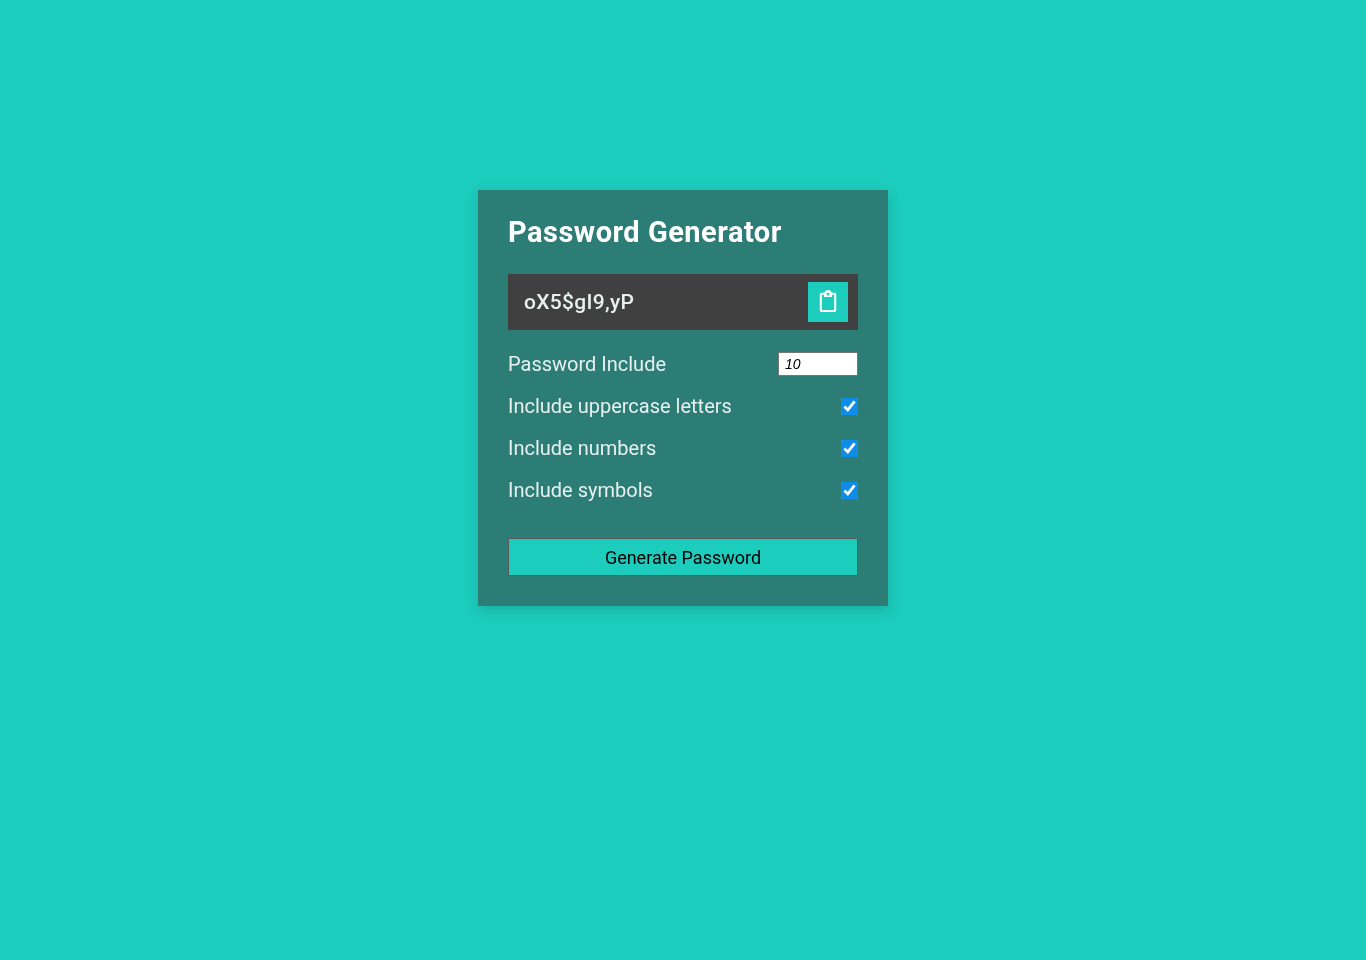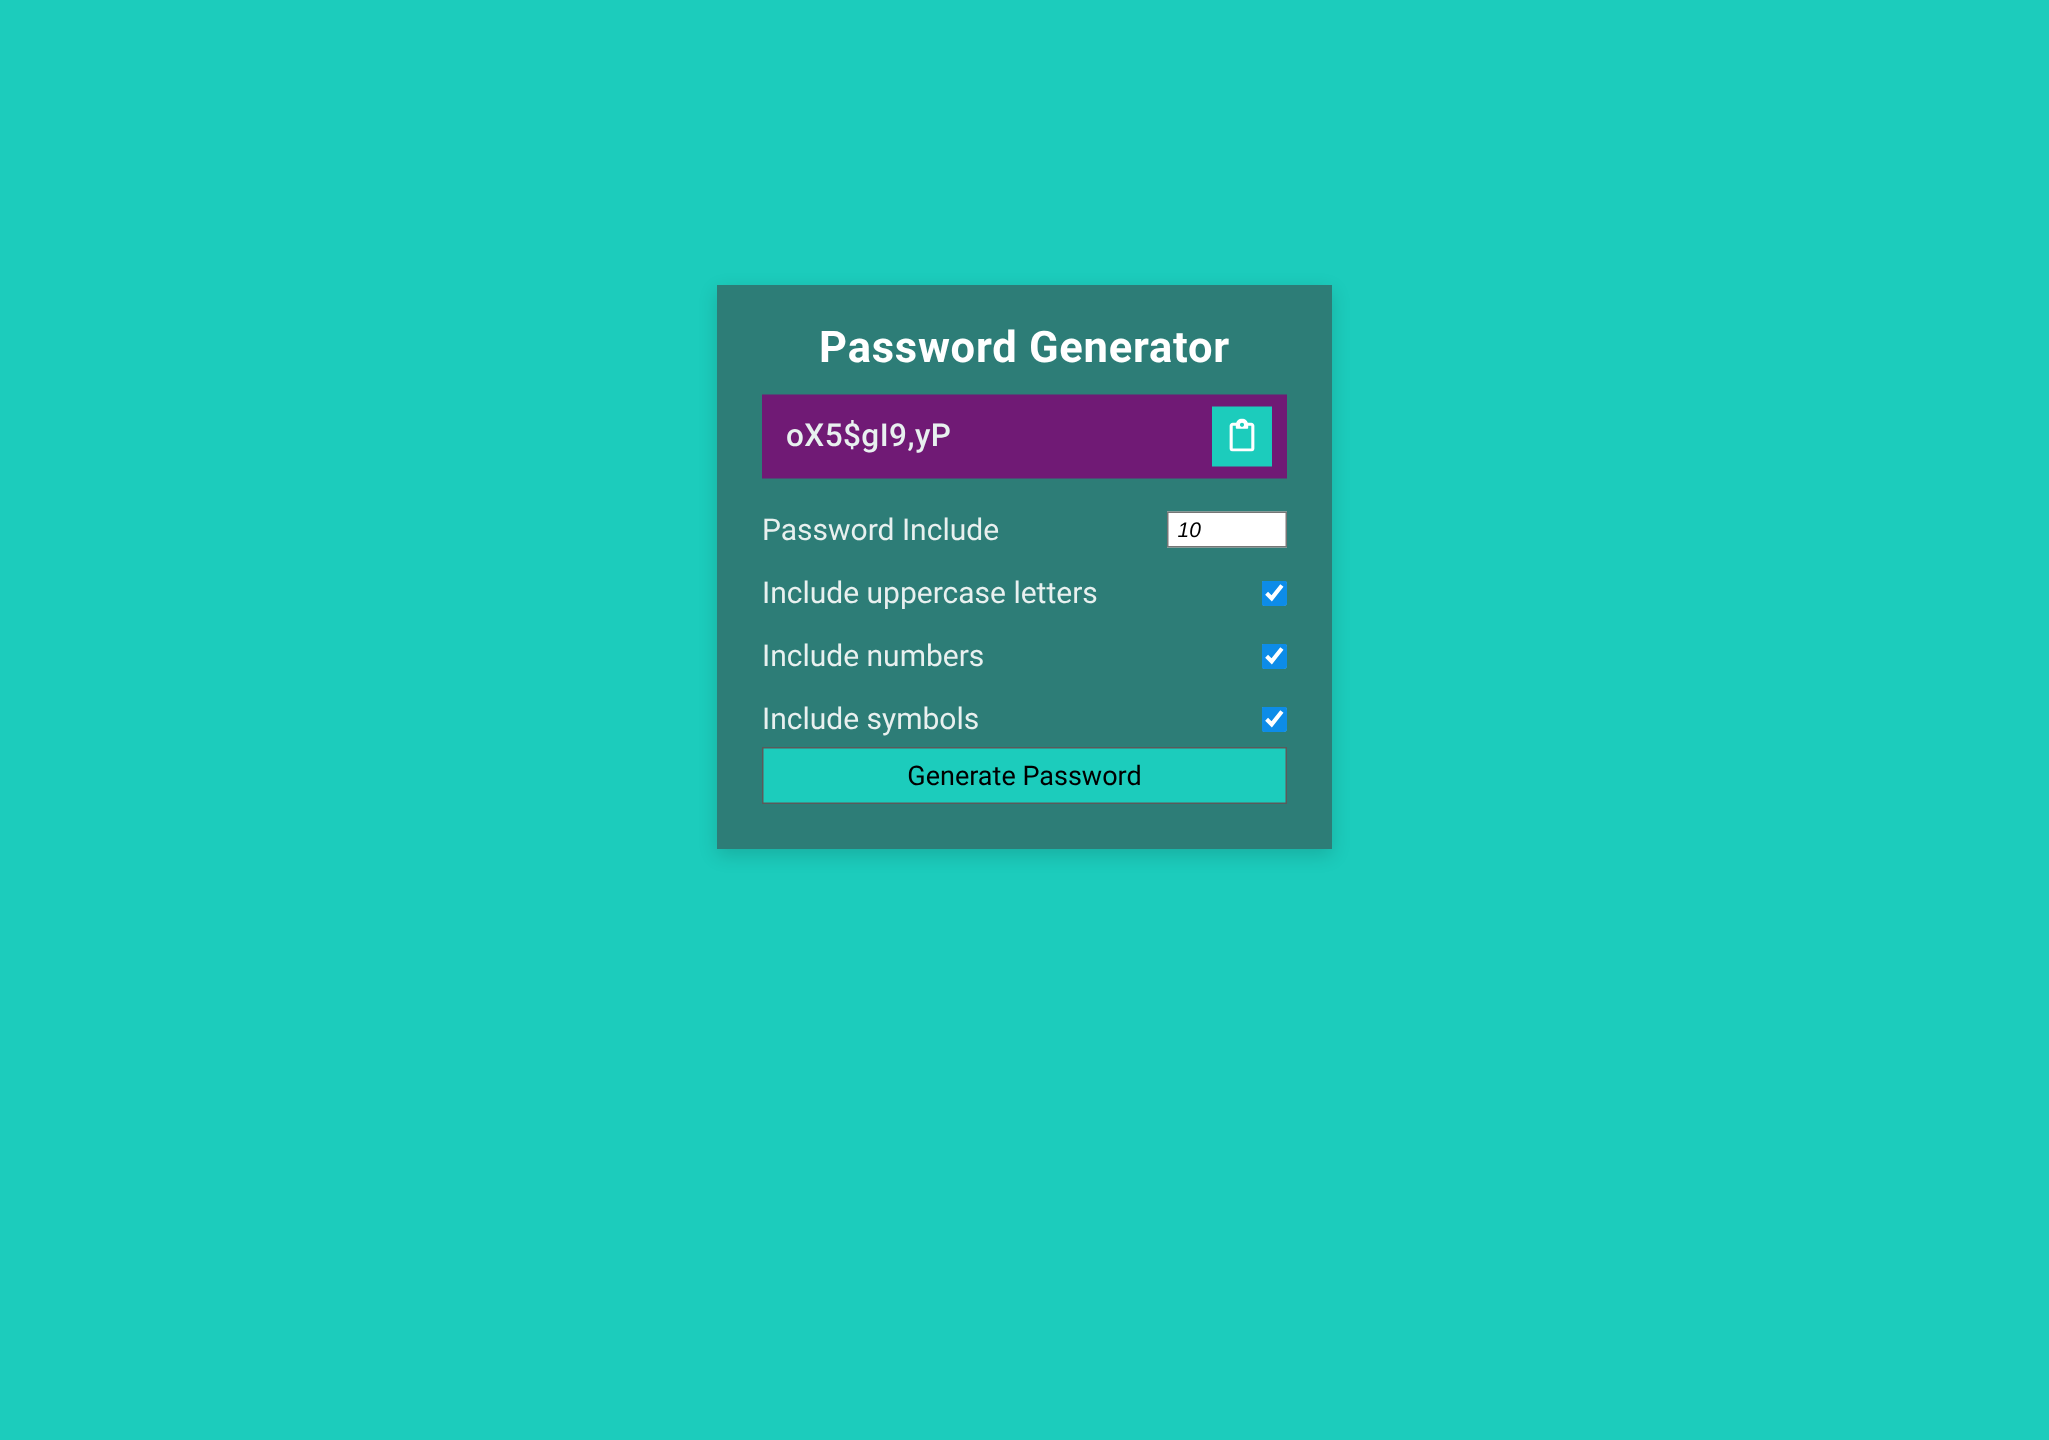--- a/index.html
+++ b/index.html
@@ -23,27 +23,27 @@
       background-color: #2d7d77;
       width: 410px;
       padding: 25px 30px 30px 30px;
       box-shadow: 0 4px 12px rgba(0, 0, 0, 0.15);
     }
     
     .title {
       color: #ffffff;
       font-size: 29px;
       font-weight: 700;
-      text-align: center;
-      margin-bottom: 14px;
+      text-align: left;
+      margin-bottom: 25px;
       letter-spacing: 0.5px;
     }
     
     .result-container {
-      background-color: #701a75;
+      background-color: #404040;
       display: flex;
       align-items: center;
       justify-content: space-between;
       padding: 10px 10px 10px 16px;
       margin-bottom: 22px;
       height: 56px;
     }
     
     .result-text {
       color: #e8f0ef;
@@ -72,21 +72,21 @@
     .setting {
       display: flex;
       align-items: center;
       justify-content: space-between;
       margin-bottom: 18px;
       color: #e8f0ef;
       font-size: 20px;
     }
     
     .setting:last-of-type {
-      margin-bottom: 7px;
+      margin-bottom: 36px;
     }
     
     .length-input {
       width: 80px;
       height: 24px;
       padding: 2px 6px;
       font-size: 14px;
       border: 1px solid #767676;
       background: #ffffff;
       font-style: italic;

